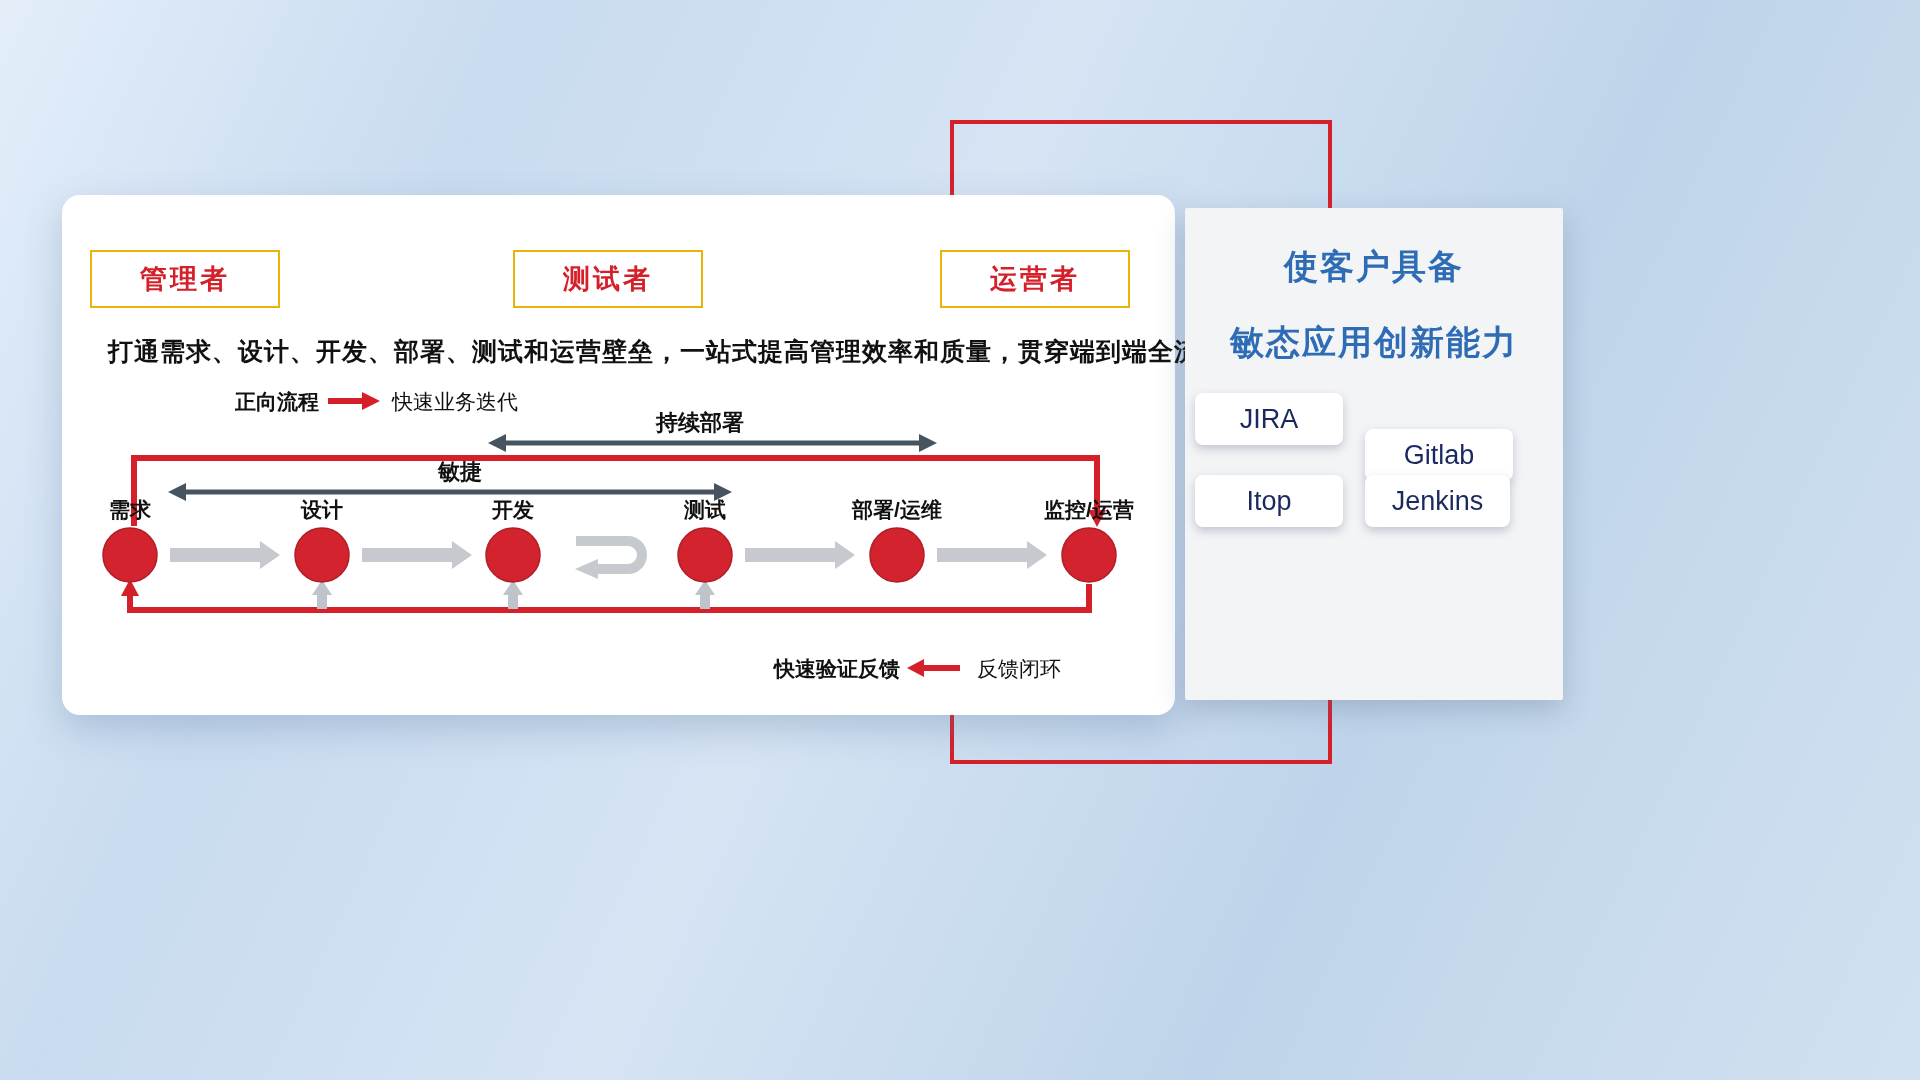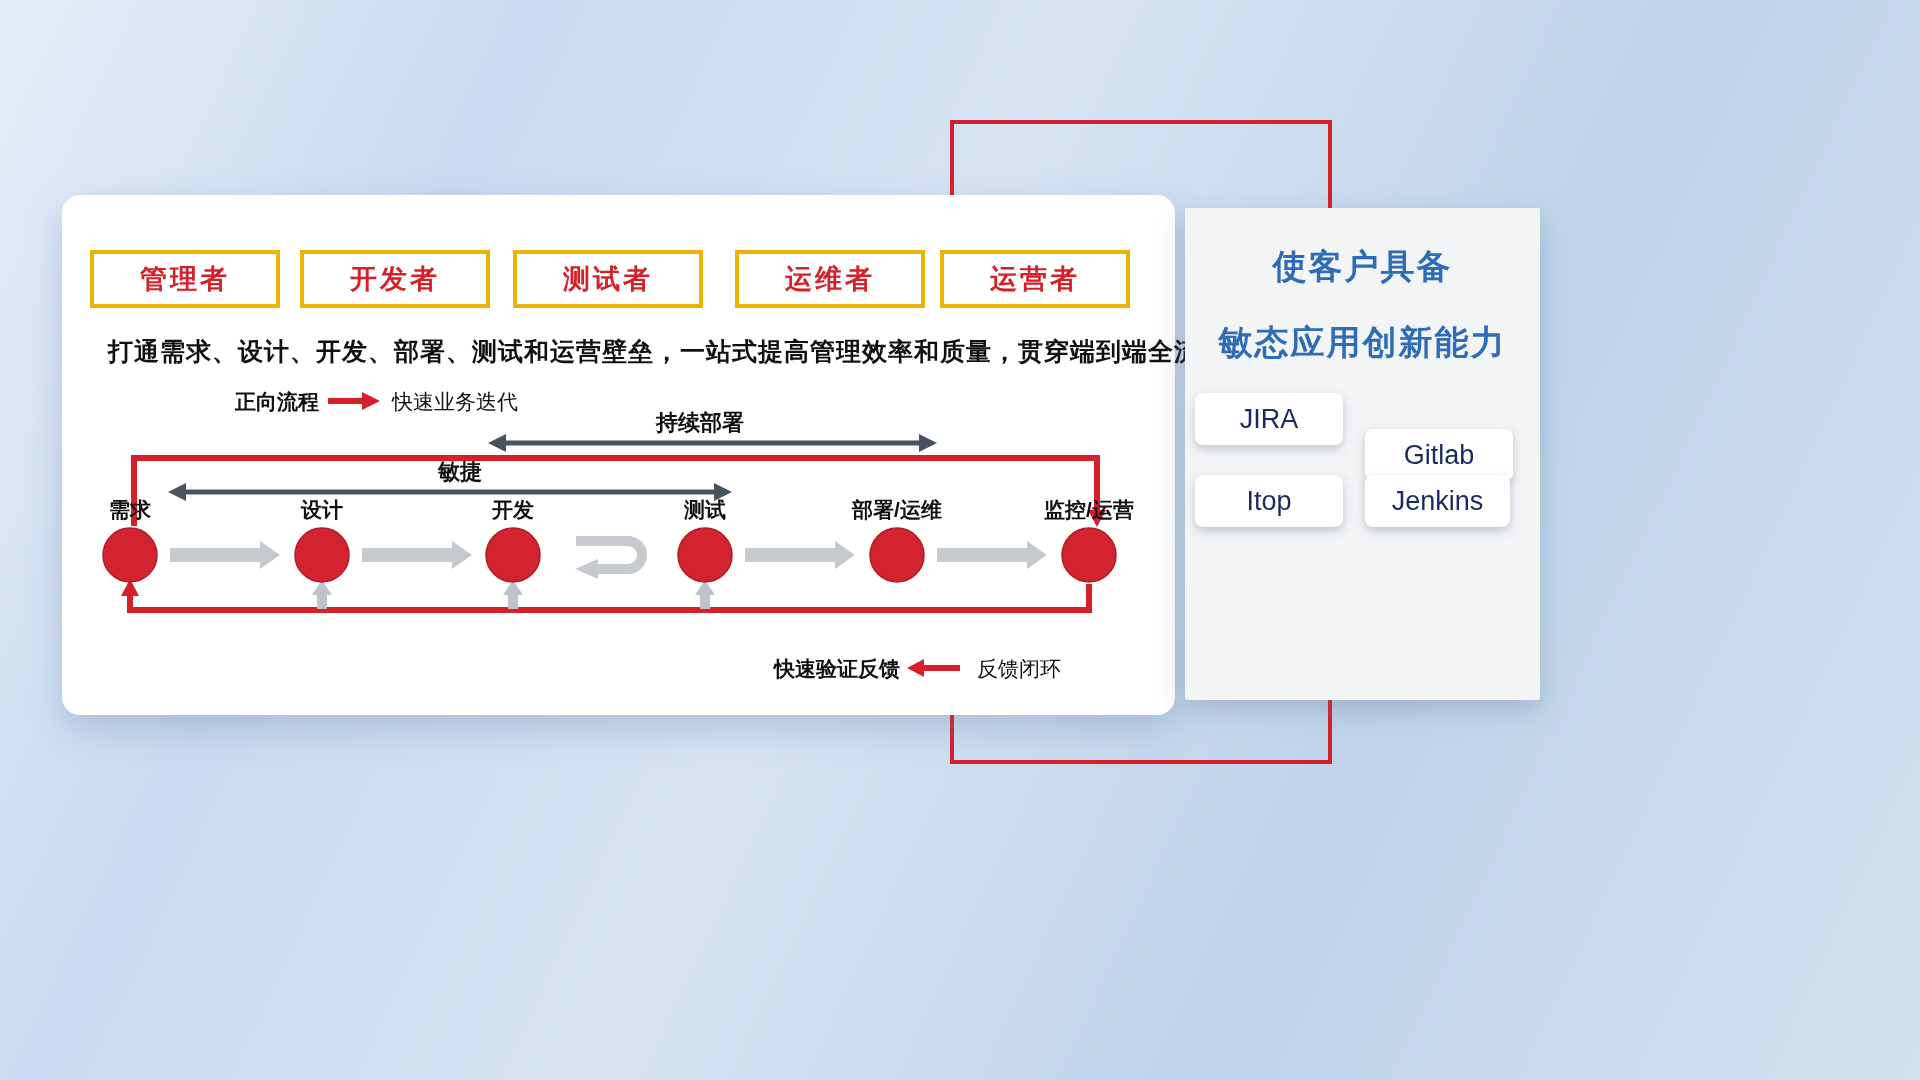--- a/index.html
+++ b/index.html
@@ -12,34 +12,35 @@
     position:absolute;left:950px;top:120px;width:374px;height:636px;
     border:4px solid #d5202a;background:transparent;
   }
   .card{
     position:absolute;left:62px;top:195px;width:1113px;height:520px;
     background:#ffffff;border-radius:18px;
     box-shadow:0 14px 36px rgba(90,120,160,.30);
   }
   .role-box{
     position:absolute;top:55px;width:190px;height:58px;
-    border:4px solid #eab308;background:#fff;
+    border:2px solid #eab308;background:#fff;
     display:flex;align-items:center;justify-content:center;box-sizing:border-box;
   }
   .role-box span{color:#d5202a;font-size:27px;font-weight:bold;letter-spacing:3px;}
   .subtitle{
     position:absolute;left:46px;top:140px;width:1050px;
     font-size:25px;font-weight:bold;color:#111;letter-spacing:1px;white-space:nowrap;
   }
   .diagram{position:absolute;left:0;top:185px;}
   .diagram text{font-family:"Liberation Sans","DejaVu Sans",sans-serif;}
   .panel{
     position:absolute;left:1185px;top:208px;width:355px;height:492px;
     background:#f3f4f6;border-radius:2px;
     box-shadow:0 10px 28px rgba(90,110,140,.32);
+    padding-left:23px;
   }
   .panel-title{
     position:absolute;left:0;width:100%;text-align:center;
     color:#2e6cb5;font-weight:bold;font-size:34px;letter-spacing:2px;white-space:nowrap;
   }
   .tool{
     position:absolute;background:#fff;border-radius:8px;height:52px;
     box-shadow:0 4px 10px rgba(110,120,145,.38);
     display:flex;align-items:center;justify-content:center;
     color:#1b2a5e;font-weight:normal;font-size:27px;box-sizing:border-box;
@@ -48,28 +49,22 @@
 </head>
 <body>
 
 <div class="red-frame"></div>
 
 <div class="card">
 
   <div class="role-box" style="left:28px;">
       <span>管理者</span>
     </div>
-  <div class="role-box" style="left:238px;">
-      <span>开发者</span>
-    </div>
   <div class="role-box" style="left:451px;text-align:right;">
       <span>测试者</span>
-    </div>
-  <div class="role-box" style="left:673px;">
-      <span>运维者</span>
     </div>
   <div class="role-box" style="left:878px;">
       <span>运营者</span>
     </div>
 
   <div class="subtitle">打通需求、设计、开发、部署、测试和运营壁垒，一站式提高管理效率和质量，贯穿端到端全流程</div>
 
   <svg class="diagram" width="1113" height="335" viewBox="0 0 1113 335">
 
     <text x="173" y="29" font-size="21" font-weight="bold" fill="#111">正向流程</text>

